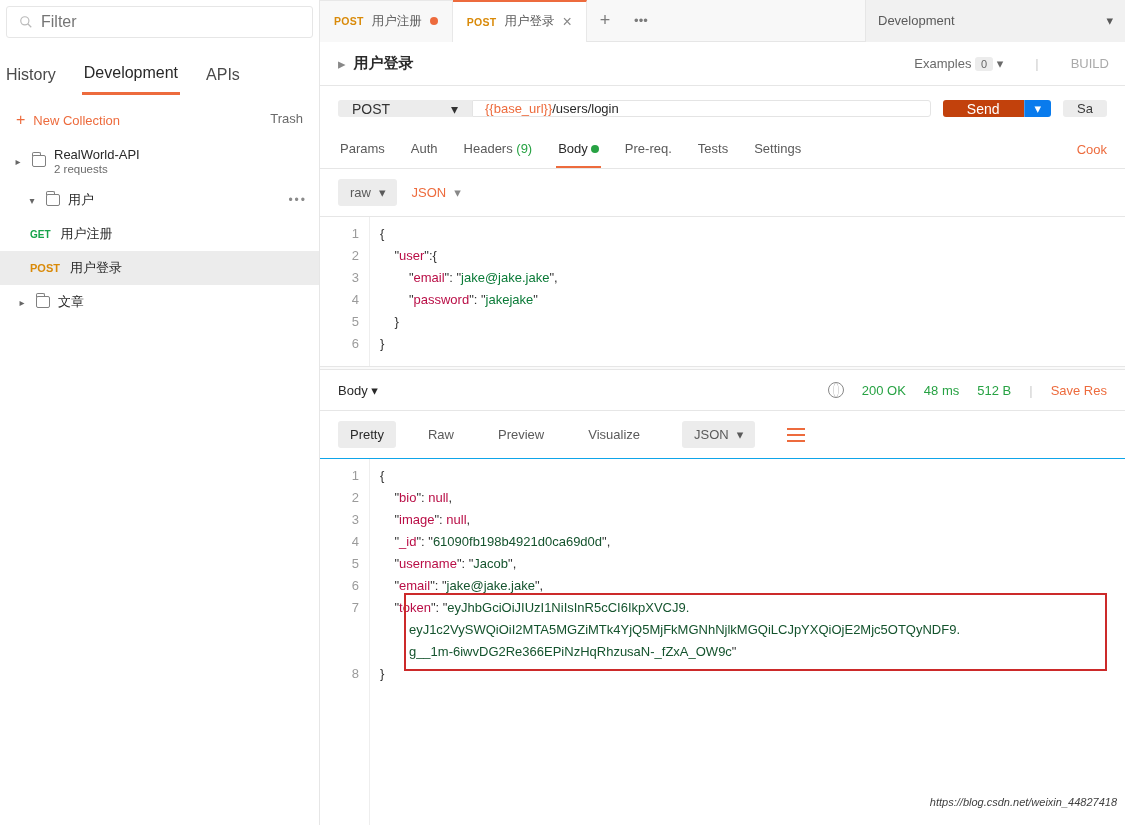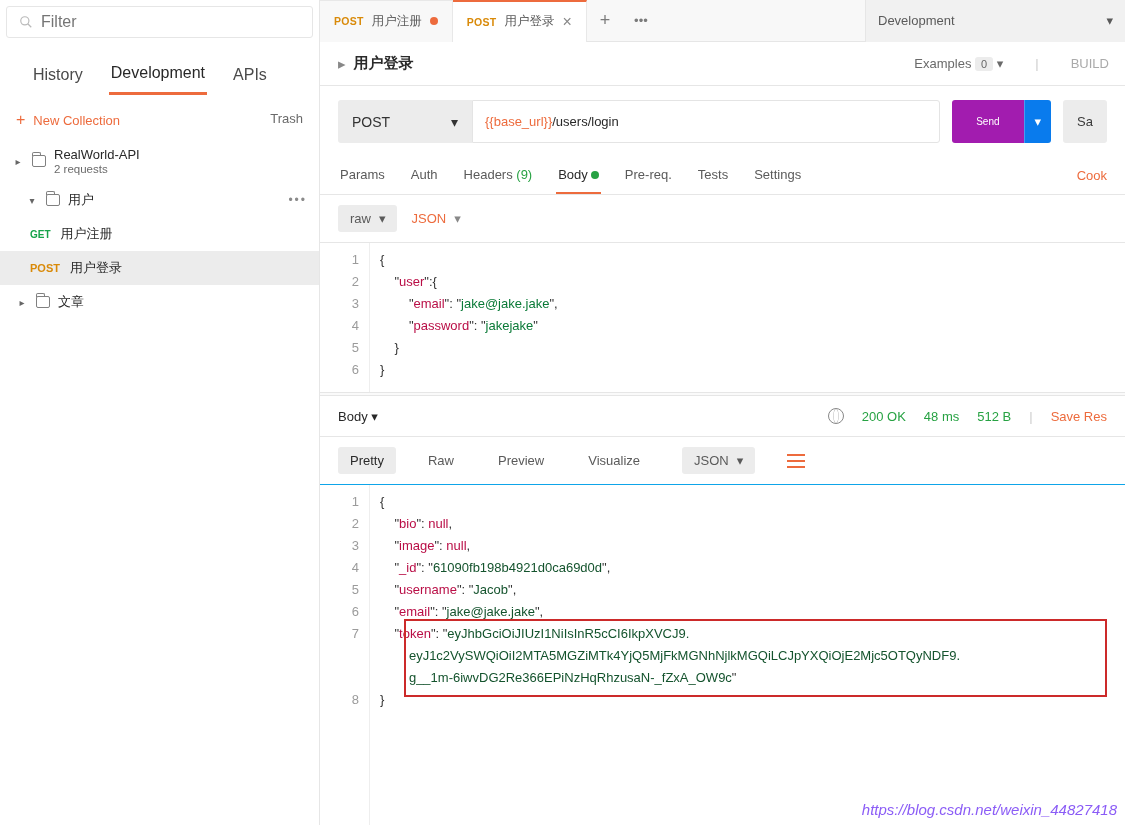--- a/index.html
+++ b/index.html
@@ -1,21 +1,21 @@
 <!DOCTYPE html>
 <html><head>
 <meta charset="utf-8">
 <style>
 * { margin: 0; padding: 0; box-sizing: border-box; font-family: -apple-system, "Segoe UI", Arial, sans-serif; }
 body { width: 1125px; height: 825px; background: #fff; display: flex; overflow: hidden; font-size: 13px; color: #282828; }
 .sidebar { width: 320px; border-right: 1px solid #e6e6e6; display: flex; flex-direction: column; }
 .filter-row { display: flex; align-items: center; padding: 6px 12px; border: 1px solid #e6e6e6; border-radius: 3px; margin: 6px; }
 .filter-row svg { opacity: .45; flex-shrink: 0; }
 .filter-input { border: none; outline: none; font-size: 16px; margin-left: 8px; flex: 1; background: none; }
-.sb-tabs { display: flex; align-items: center; padding: 0 31px; gap: 24px; margin-top: 14px; }
+.sb-tabs { display: flex; align-items: center; padding: 0 4px; gap: 24px; margin-top: 14px; }
 .sb-tab { font-size: 16px; color: #4a4a4a; padding: 6px 2px 10px; cursor: pointer; }
 .sb-tab.active { color: #282828; border-bottom: 3px solid #ed6b3d; }
 .sb-actions { display: flex; justify-content: space-between; padding: 16px 16px 10px; font-size: 13px; }
 .new-coll { color: #ed6b3d; cursor: pointer; display: flex; align-items: center; gap: 8px; }
 .trash { color: #6a6a6a; cursor: pointer; }
 .tree { font-size: 13px; color: #282828; }
 .folder { display: flex; align-items: center; padding: 8px 12px; gap: 8px; cursor: pointer; position: relative; }
 .subfolder { padding-left: 26px; }
 .req-item { display: flex; align-items: center; padding: 8px 10px 8px 30px; gap: 10px; cursor: pointer; }
 .req-item.sel { background: #ececec; }
@@ -39,21 +39,21 @@
 .titlebar { display: flex; align-items: center; justify-content: space-between; padding: 12px 16px 12px 18px; border-bottom: 1px solid #e6e6e6; }
 .titlebar-l { display: flex; align-items: center; gap: 8px; color: #2a2a2a; font-size: 15px; }
 .titlebar-r { display: flex; align-items: center; gap: 32px; color: #6a6a6a; font-size: 13px; }
 .badge { background: #ececec; color: #666; border-radius: 3px; padding: 1px 6px; font-size: 11px; }
 .build { color: #aaa; }
 .reqrow { display: flex; align-items: stretch; padding: 14px 18px; gap: 12px; }
 .method-dd { width: 134px; background: #ececec; display: flex; align-items: center; justify-content: space-between; padding: 0 14px; border-radius: 3px 0 0 3px; color: #333; font-size: 14px; cursor: pointer; }
 .urlbox { flex: 1; display: flex; align-items: center; border: 1px solid #e4e4e4; border-radius: 0 3px 3px 0; padding: 0 12px; margin-left: -12px; font-family: "Consolas", monospace; font-size: 13px; }
 .var { color: #ed6b3d; }
 .send-wrap { display: flex; }
-.send { background: #a21caf; color: #fff; font-size: 10px; padding: 16px 24px; display: flex; align-items: center; border-radius: 3px 0 0 3px; cursor: pointer; }
+.send { background: #c2410c; color: #fff; font-size: 14px; padding: 0 24px; display: flex; align-items: center; border-radius: 3px 0 0 3px; cursor: pointer; }
 .send-dd { background: #097BED; color: #fff; padding: 0 10px; display: flex; align-items: center; border-left: 1px solid rgba(255,255,255,.25); border-radius: 0 3px 3px 0; cursor: pointer; }
 .save { background: #ececec; color: #3a3a3a; padding: 0 14px; display: flex; align-items: center; border-radius: 3px; }
 .reqtabs { display: flex; align-items: center; padding: 0 18px; gap: 22px; border-bottom: 1px solid #e6e6e6; justify-content: space-between; }
 .reqtabs-l { display: flex; gap: 22px; }
 .rt { padding: 10px 2px; color: #5a5a5a; cursor: pointer; position: relative; }
 .rt.active { border-bottom: 2px solid #ed6b3d; color: #2a2a2a; }
 .rt .cnt { color: #27a243; }
 .dot-grn { width: 8px; height: 8px; background: #27a243; border-radius: 50%; display: inline-block; margin-left: 3px; }
 .cook { color: #ed6b3d; padding: 10px 0; }
 .subrow { display: flex; align-items: center; padding: 10px 18px; gap: 14px; }
@@ -72,21 +72,21 @@
 .saveres { color: #ed6b3d; }
 .resptabs { display: flex; align-items: center; padding: 10px 18px; gap: 20px; border-bottom: 1px solid #0ea5e9; }
 .rsp { padding: 6px 12px; color: #5a5a5a; cursor: pointer; border-radius: 3px; }
 .rsp.active { background: #ececec; color: #2a2a2a; }
 .wrap-ic { width: 18px; height: 14px; border-top: 2px solid #ed6b3d; border-bottom: 2px solid #ed6b3d; position: relative; }
 .wrap-ic::after { content: ""; position: absolute; top: 4px; left: 0; right: 0; height: 2px; background: #ed6b3d; }
 .respcode { display: flex; font-family: Consolas, "Courier New", monospace; font-size: 13px; line-height: 22px; padding-left: 18px; position: relative; }
 .null { color: #b90e46; }
 .bluestr { color: #14532d; }
 .redbox { position: absolute; border: 2px solid #cc2a2a; left: 84px; top: 134px; right: 18px; height: 78px; pointer-events: none; }
-.watermark { position: absolute; right: 8px; bottom: 4px; color: #8b5cf6; font-size: 15px; font-style: italic; }
+.watermark { position: absolute; right: 8px; bottom: 12px; color: #404040; font-size: 11px; font-style: italic; }
 .globe { width:16px; height:16px; border:1.5px solid #888; border-radius:50%; position:relative; }
 .globe::after { content:""; position:absolute; inset:0; border-left:1.5px solid #888; border-right:1.5px solid #888; border-radius:50%; transform:scaleX(.4); }
 </style>
 </head>
 <body>
 
 <div class="sidebar">
   <div class="filter-row">
     <svg width="14" height="14" viewBox="0 0 24 24" fill="none" stroke="#666" stroke-width="2">
         <circle cx="10" cy="10" r="7"></circle>

